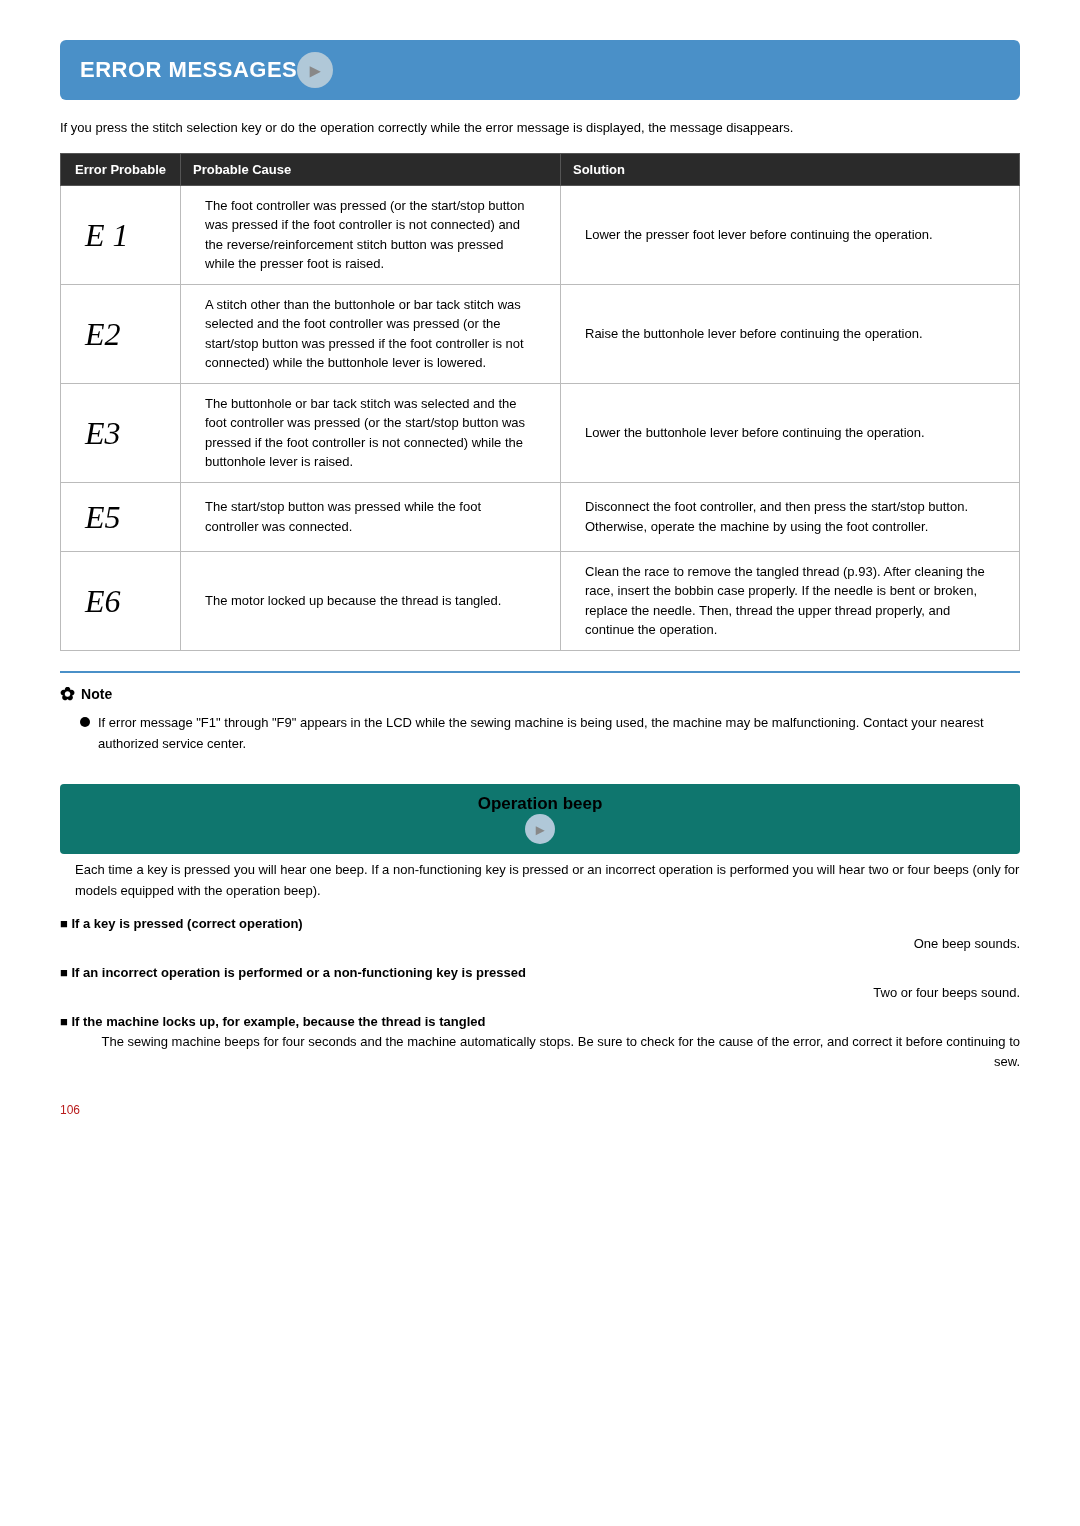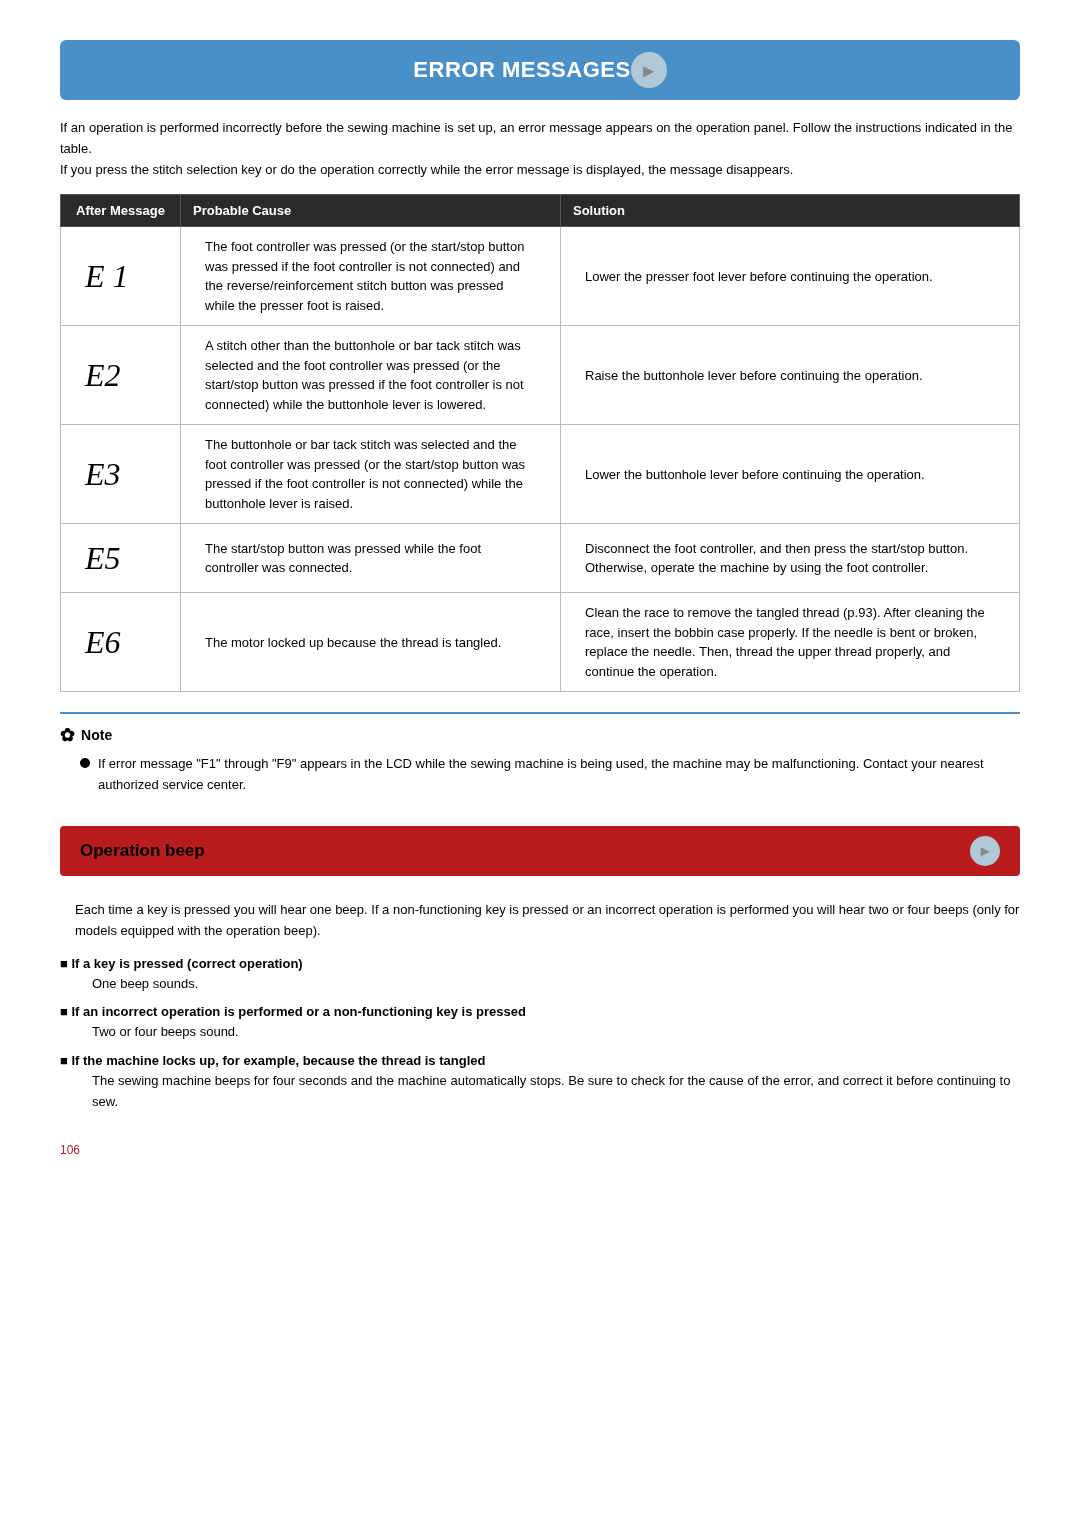--- a/index.html
+++ b/index.html
@@ -17,46 +17,47 @@
     .section-header {
       background: #4a90c8;
       color: #fff;
       font-size: 22px;
       font-weight: bold;
       padding: 12px 20px;
       border-radius: 6px 6px 6px 6px;
       margin-bottom: 18px;
       display: flex;
       align-items: center;
-      justify-content: center;
+      justify-content: flex-start;
       letter-spacing: 0.5px;
     }
     .section-header-arrow {
       width: 36px;
       height: 36px;
       background: #b0c8d8;
       border-radius: 50%;
       display: flex;
       align-items: center;
       justify-content: center;
       font-size: 20px;
       color: #888;
     }
 
     .section-sub-header {
-      background: #b91c1c;
+      background: #0f766e;
       color: #000;
       font-size: 17px;
       font-weight: bold;
       padding: 10px 20px;
       border-radius: 4px;
-      margin-bottom: 24px;
+      margin-bottom: 6px;
       display: flex;
       align-items: center;
       justify-content: space-between;
+      flex-direction: column;
     }
     .section-sub-header-arrow {
       width: 30px;
       height: 30px;
       background: #b0c8d8;
       border-radius: 50%;
       display: flex;
       align-items: center;
       justify-content: center;
       font-size: 16px;
@@ -159,45 +160,45 @@
     .op-beep-item .item-title {
       font-weight: bold;
       margin-bottom: 3px;
     }
     .op-beep-item .item-title::before {
       content: '■ ';
     }
     .op-beep-item .item-desc {
       margin-left: 32px;
       line-height: 1.6;
+      text-align: right;
     }
 
     .page-number {
       margin-top: 30px;
       font-size: 12px;
       color: #b91c1c;
     }
   </style>
 </head>
 <body>
 
 <div class="section-header">
   <span>ERROR MESSAGES</span>
   <div class="section-header-arrow">▸</div>
 </div>
 
 <div class="intro-text">
-  <p>If an operation is performed incorrectly before the sewing machine is set up, an error message appears on the operation panel. Follow the instructions indicated in the table.</p>
   <p>If you press the stitch selection key or do the operation correctly while the error message is displayed, the message disappears.</p>
 </div>
 
 <table>
   <thead>
     <tr>
-      <th>After Message</th>
+      <th>Error Probable</th>
       <th>Probable Cause</th>
       <th>Solution</th>
     </tr>
   </thead>
   <tbody id="error-table-body">
   <tr>
         <td>E 1</td>
         <td>The foot controller was pressed (or the start/stop button was pressed if the foot controller is not connected) and the reverse/reinforcement stitch button was pressed while the presser foot is raised.</td>
         <td>Lower the presser foot lever before continuing the operation.</td>
       </tr>

